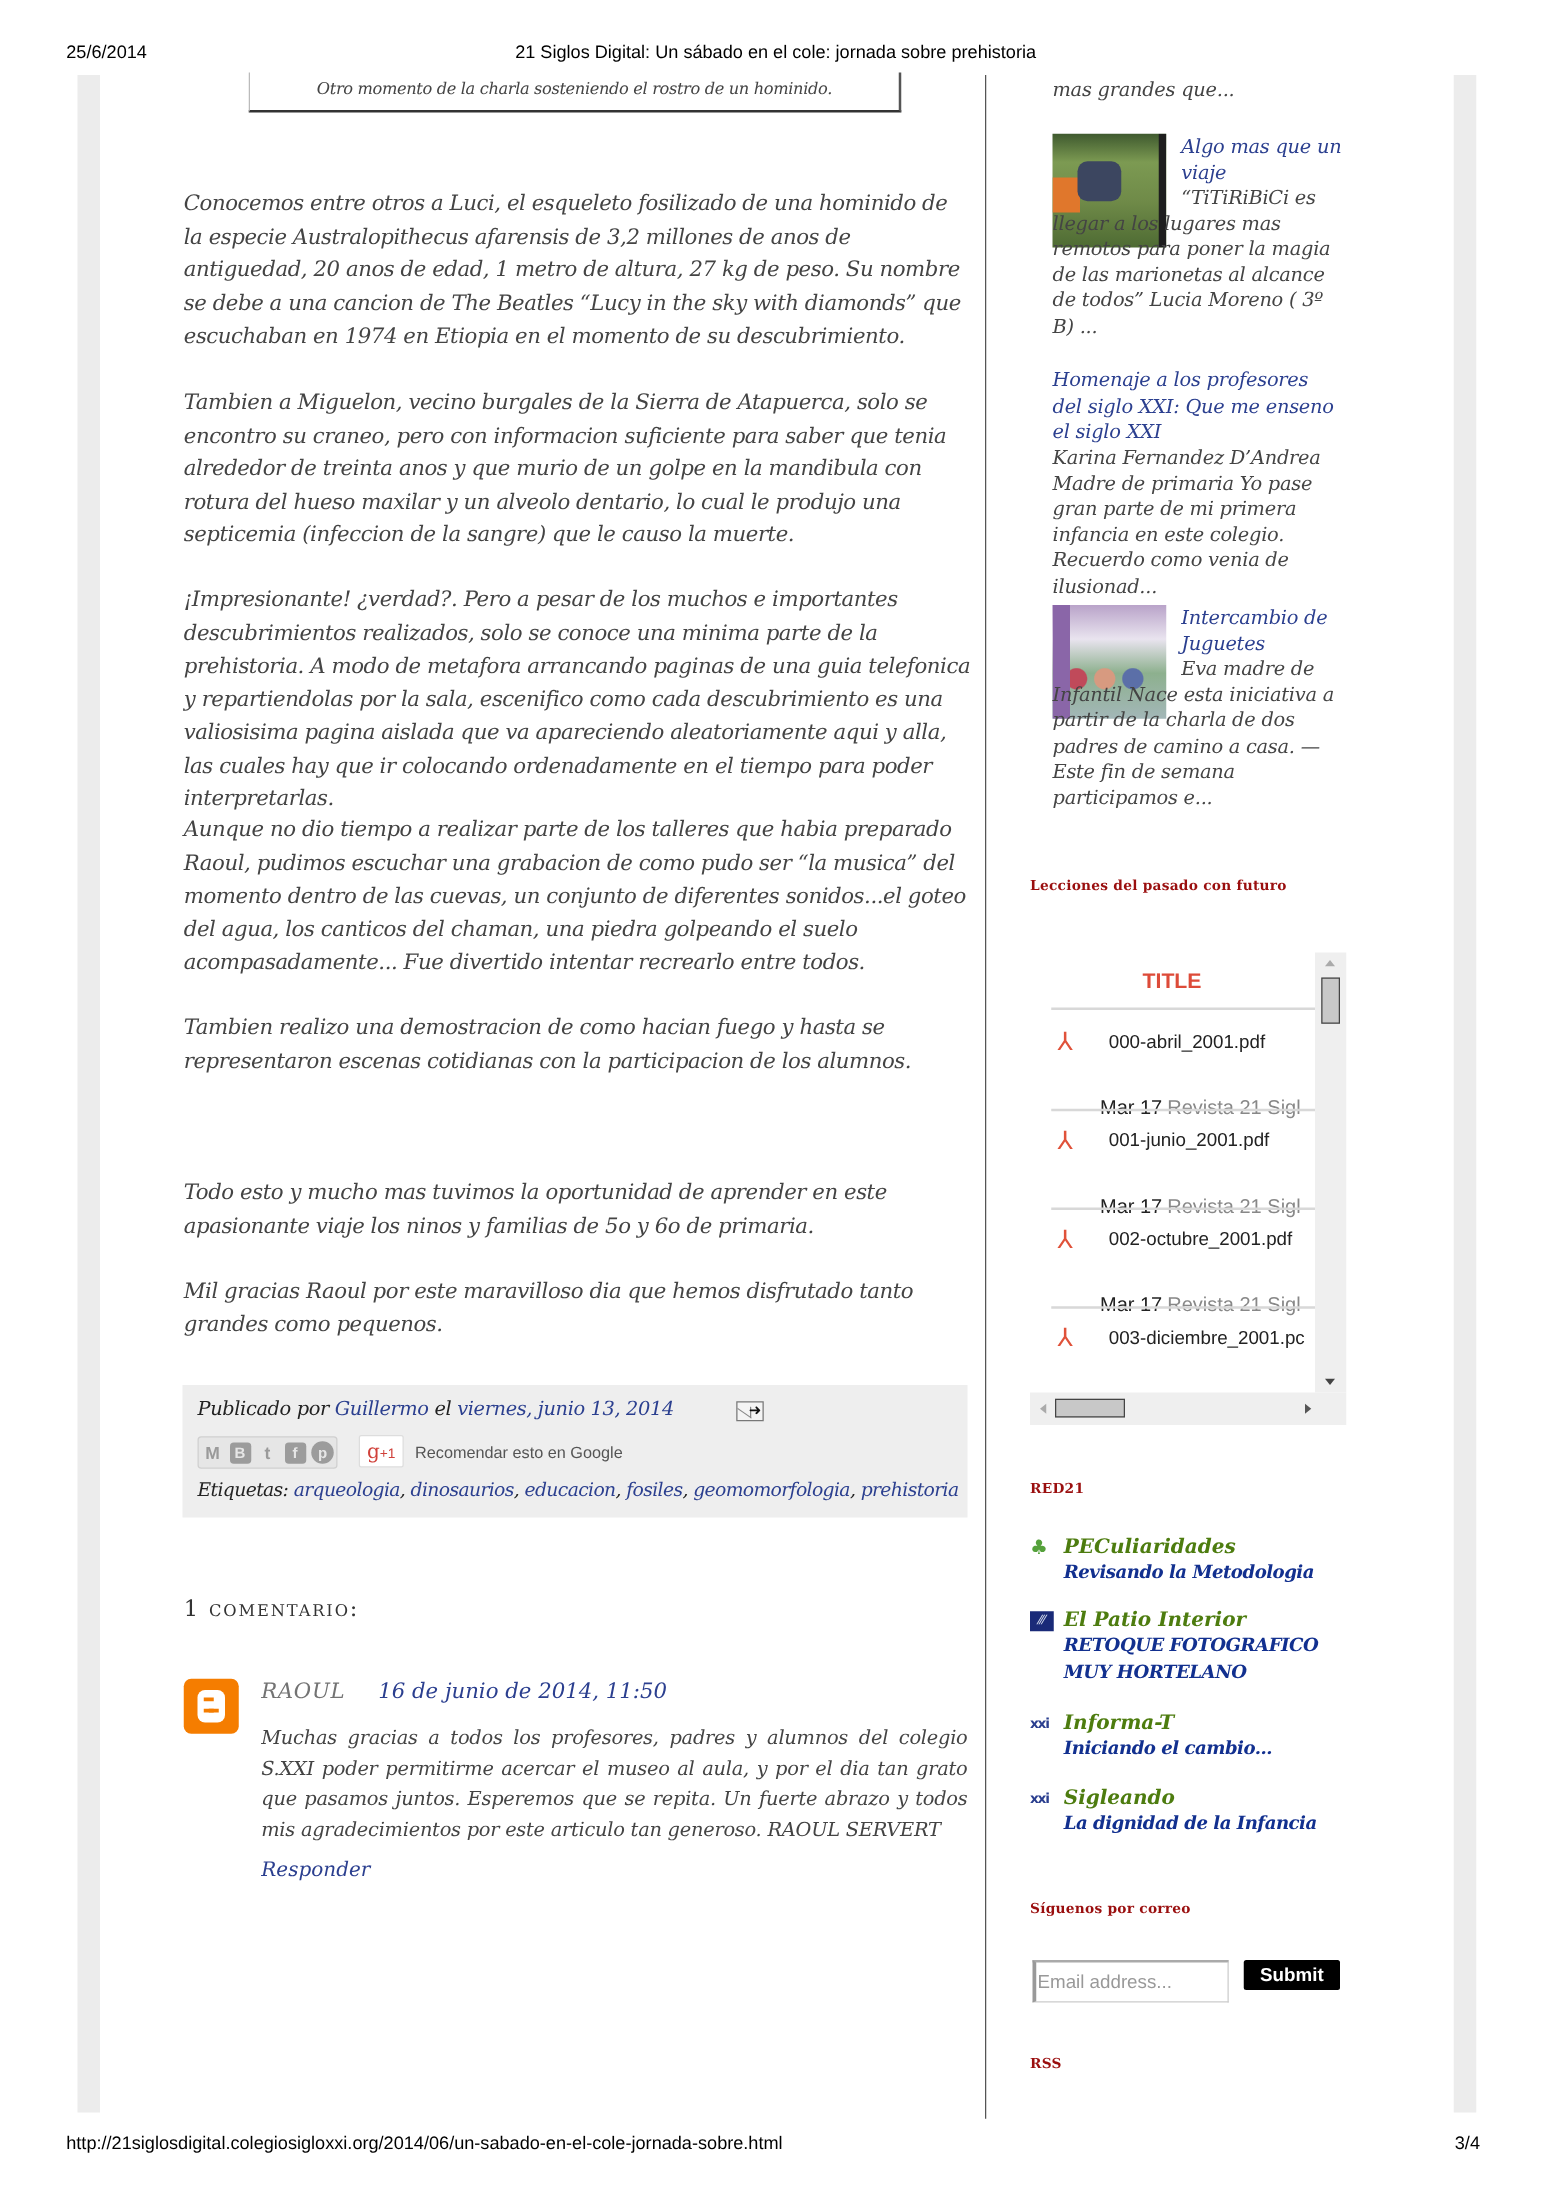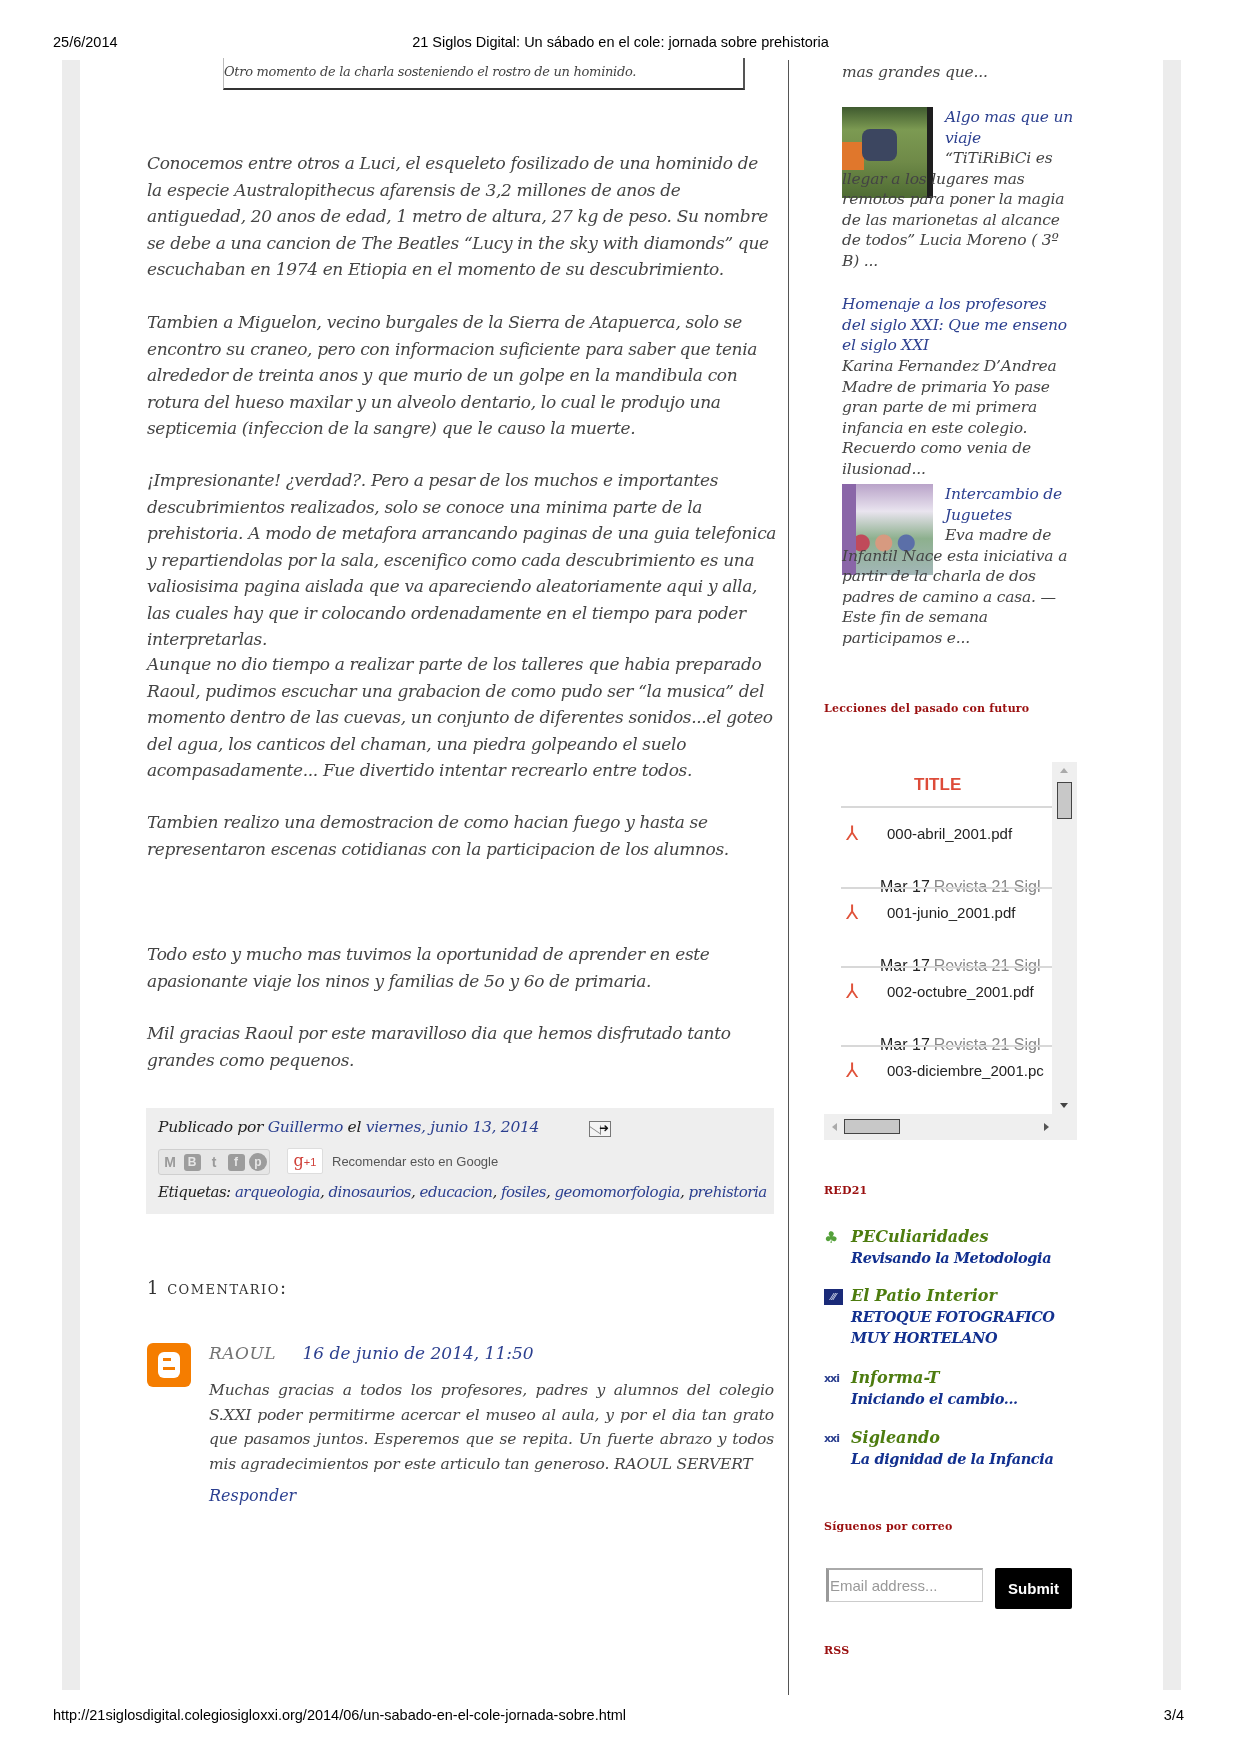--- a/index.html
+++ b/index.html
@@ -17,22 +17,22 @@
   .print-footer .page { position: absolute; right: 57px; }
 
   .gutter { position: absolute; top: 60px; width: 18px; height: 1630px; background: #ececec; }
   .gutter.left { left: 62px; }
   .gutter.right { left: 1163px; }
   .col-divider { position: absolute; left: 788px; top: 60px; width: 1px; height: 1635px; background: #555; }
 
   
   .caption-box { position: absolute; left: 199px; top: 58px; width: 522px; height: 32px;
     border-left: 1px solid #bbb; border-right: 2px solid #555; border-bottom: 2px solid #333;
-    font-style: italic; font-size: 13px; color: #444; text-align: left; line-height: 28px;
-    letter-spacing: -0.3px; margin-left: 24px; }
+    font-style: italic; font-size: 13px; color: #444; text-align: center; line-height: 28px;
+    letter-spacing: -0.3px; }
 
   .post { position: absolute; left: 147px; width: 630px; font-style: italic;
     font-size: 17px; line-height: 26.5px; color: #444; letter-spacing: -0.35px; }
   .post p { margin: 0; }
 
   .post-footer { position: absolute; left: 146px; top: 1108px; width: 628px; height: 106px;
     background: #eeeeee; }
   .pf-line1 { position: absolute; left: 12px; top: 10px; font-style: italic; font-size: 15.5px; color: #222; letter-spacing: -0.3px; }
   .pf-line1 a, .pf-tags a { color: #2b3f8f; text-decoration: none; }
   .mail-icon { position: absolute; left: 443px; top: 13px; width: 22px; height: 16px;
@@ -113,21 +113,21 @@
   .red-title { position: absolute; left: 27px; top: 0; font-style: italic; font-weight: bold; font-size: 16px; color: #4d7c0f; white-space: nowrap; }
   .red-sub { position: absolute; left: 27px; top: 21px; font-style: italic; font-weight: bold; font-size: 14.5px; line-height: 20.5px; color: #12308f; letter-spacing: -0.4px; }
   .icon-tree { color: #55a13b; font-size: 16px; }
   .icon-patio { background: #1a2a78; color: #dfe6f3; font-size: 10px; text-align: center; }
   .icon-xxi { color: #2b3f8f; font-family: "DejaVu Sans", sans-serif; font-weight: bold; font-size: 11px; letter-spacing: -1px; }
 
   .email-input { position: absolute; left: 826px; top: 1568px; width: 157px; height: 34px;
     border: 1px solid #ccc; border-left: 3px solid #999; border-top: 2px solid #aaa; background: #fff;
     font-family: "Liberation Sans", sans-serif; font-size: 15px; color: #999; padding: 14px 1px; }
   .email-input::placeholder { color: #999; }
-  .submit-btn { position: absolute; left: 995px; top: 1568px; width: 77px; height: 41px; background: #000; color: #fff;
+  .submit-btn { position: absolute; left: 995px; top: 1568px; width: 77px; height: 24px; background: #000; color: #fff;
     border: none; border-radius: 2px; font-family: "Liberation Sans", sans-serif; font-weight: bold; font-size: 15px; }
 </style>
 </head>
 <body>
 
 <div class="print-header">
   <span class="date">25/6/2014</span>
   <span class="title">21 Siglos Digital: Un sábado en el cole: jornada sobre prehistoria</span>
 </div>
 

